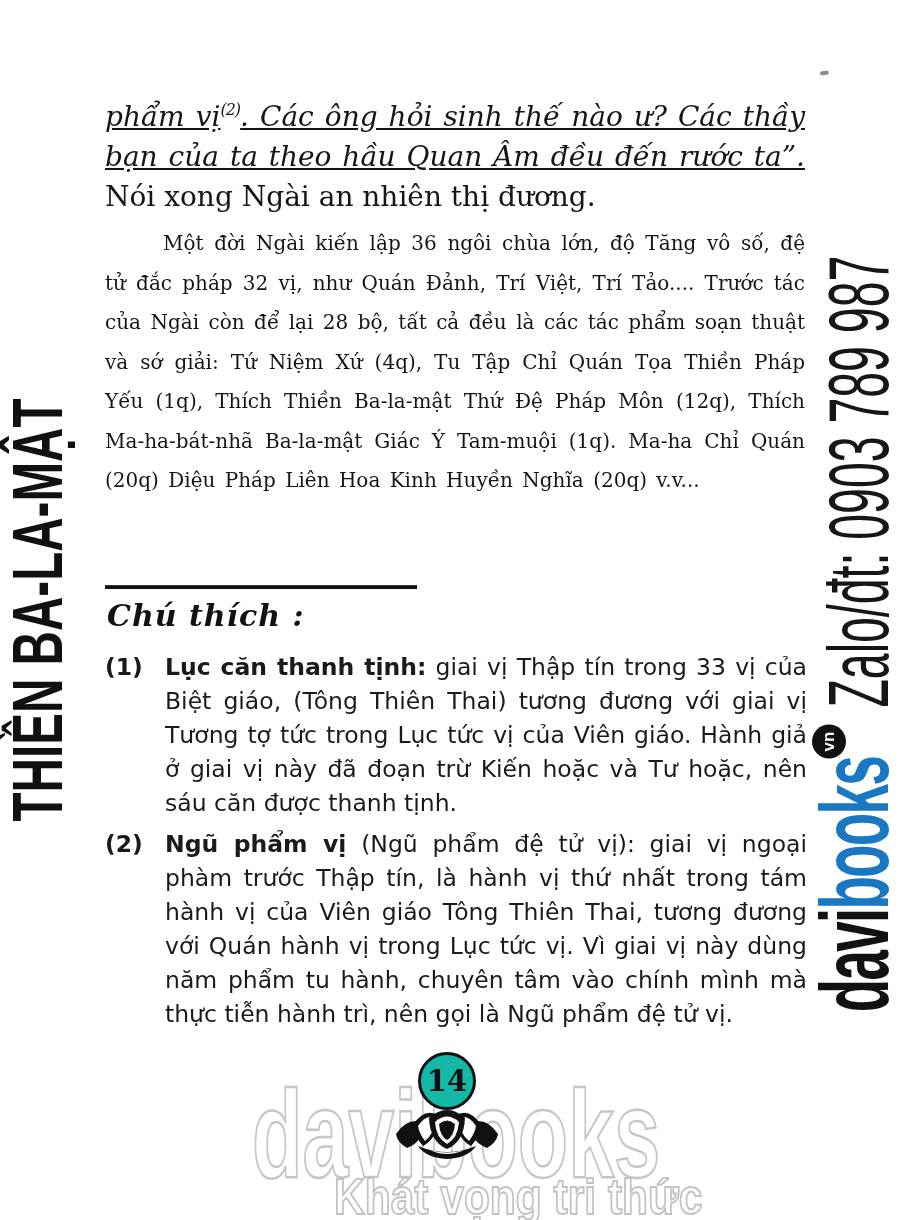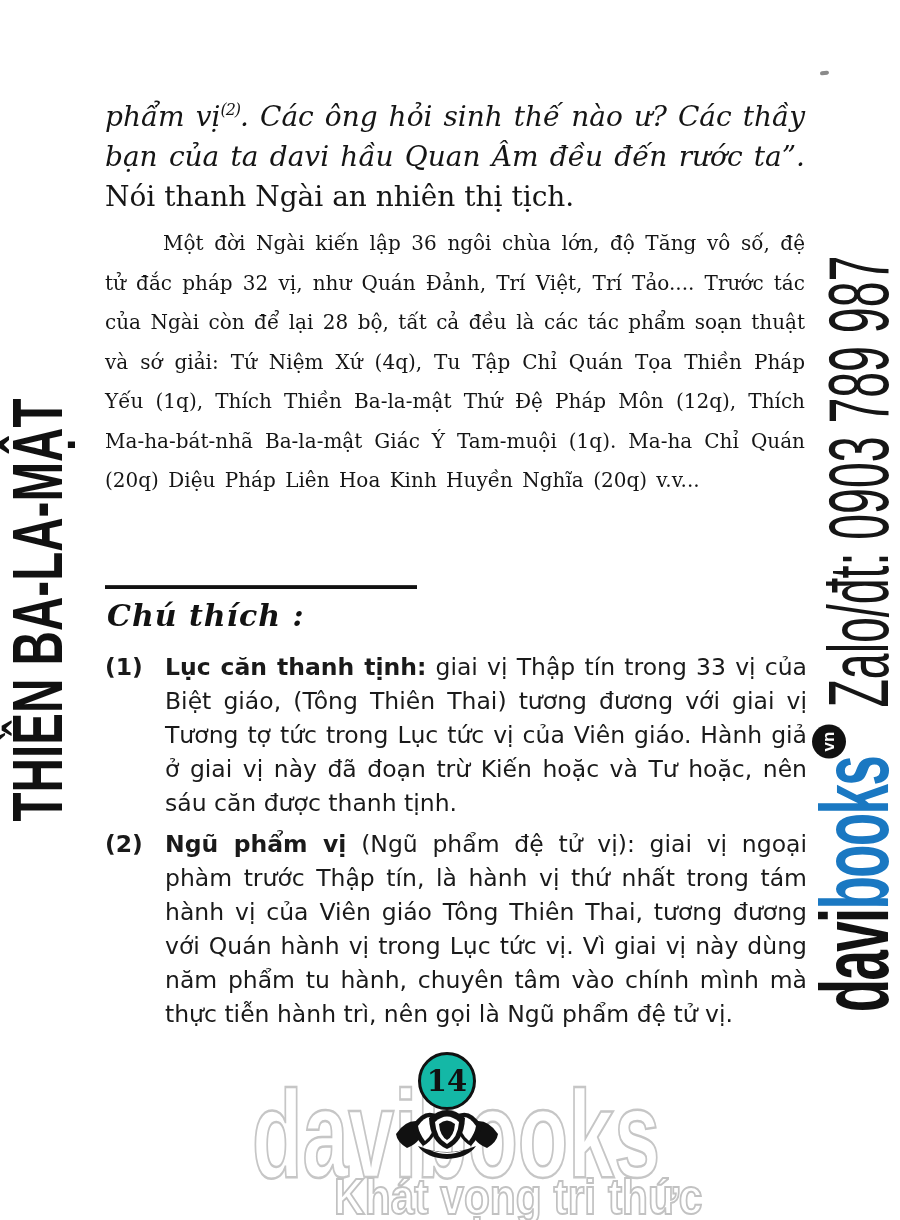--- a/index.html
+++ b/index.html
@@ -12,21 +12,21 @@
     overflow: hidden;
     font-family: "DejaVu Serif", serif;
     color: #141414;
   }
 
   .para1 {
     position: absolute; left: 105px; top: 90px; width: 700px;
     font-size: 28px; line-height: 40px; text-align: justify;
     color: #151515;
   }
-  .para1 .it { font-style: italic; }
+  .para1 .it { font-style: italic; text-decoration: underline; }
   .fn-ref {
     font-size: 16px; font-style: italic;
     vertical-align: 11px; letter-spacing: -1px;
   }
 
   .para2 {
     position: absolute; left: 105px; top: 224px; width: 700px;
     font-size: 20px; line-height: 39.5px; text-align: justify;
     text-indent: 58px; color: #151515;
     word-spacing: 3px;
@@ -129,21 +129,21 @@
   .speck {
     position: absolute; left: 820px; top: 71px; width: 9px; height: 4px;
     background: #8a8a8a; border-radius: 2px; transform: rotate(-8deg);
   }
 </style>
 </head>
 <body>
 
 <div class="page">
 
-  <p class="para1"><span class="it">phẩm vị</span><sup class="fn-ref">(2)</sup><span class="it">. Các ông hỏi sinh thế nào ư? Các thầy bạn của ta davi hầu Quan Âm đều đến rước ta”.</span><span> Nói thanh Ngài an nhiên thị tịch.</span></p>
+  <p class="para1"><span class="it">phẩm vị</span><sup class="fn-ref">(2)</sup><span class="it">. Các ông hỏi sinh thế nào ư? Các thầy bạn của ta theo hầu Quan Âm đều đến rước ta”.</span><span> Nói xong Ngài an nhiên thị đương.</span></p>
 
   <p class="para2">Một đời Ngài kiến lập 36 ngôi chùa lớn, độ Tăng vô số, đệ tử đắc pháp 32 vị, như Quán Đảnh, Trí Việt, Trí Tảo.... Trước tác của Ngài còn để lại 28 bộ, tất cả đều là các tác phẩm soạn thuật và sớ giải: Tứ Niệm Xứ (4q), Tu Tập Chỉ Quán Tọa Thiền Pháp Yếu (1q), Thích Thiền Ba-la-mật Thứ Đệ Pháp Môn (12q), Thích Ma-ha-bát-nhã Ba-la-mật Giác Ý Tam-muội (1q). Ma-ha Chỉ Quán (20q) Diệu Pháp Liên Hoa Kinh Huyền Nghĩa (20q) v.v...</p>
 
   <div class="rule"></div>
 
   <div class="chu-thich">Chú thích :</div>
 
   <ul class="footnotes">
     <li class="footnote">
       <span class="fn-marker">(1)</span><span class="fn-term-bold">Lục căn thanh tịnh:</span><span class="fn-term-italic"></span><span> giai vị Thập tín trong 33 vị của Biệt giáo, (Tông Thiên Thai) tương đương với giai vị Tương tợ tức trong Lục tức vị của Viên giáo. Hành giả ở giai vị này đã đoạn trừ Kiến hoặc và Tư hoặc, nên sáu căn được thanh tịnh.</span>

